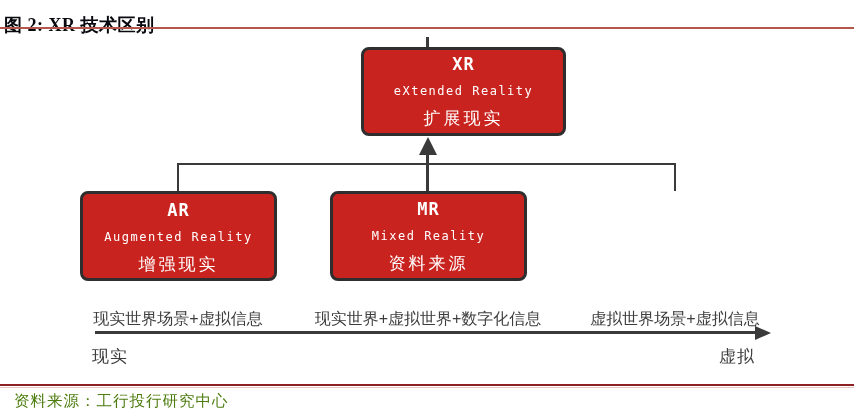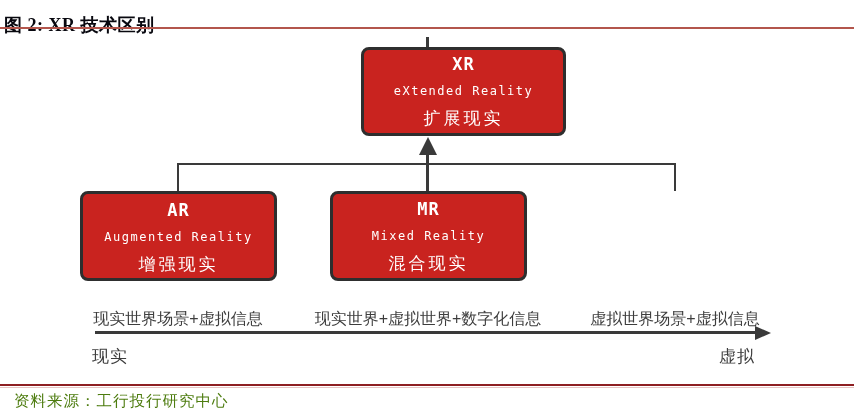--- a/index.html
+++ b/index.html
@@ -159,21 +159,21 @@
 
   <div class="node node-ar">
     <div class="abbr">AR</div>
     <div class="en">Augmented Reality</div>
     <div class="zh">增强现实</div>
   </div>
 
   <div class="node node-mr">
     <div class="abbr">MR</div>
     <div class="en">Mixed Reality</div>
-    <div class="zh">混合现实</div>
+    <div class="zh">资料来源</div>
   </div>
 
 
   <div class="caption caption-ar">现实世界场景+虚拟信息</div>
   <div class="caption caption-mr">现实世界+虚拟世界+数字化信息</div>
   <div class="caption caption-vr">虚拟世界场景+虚拟信息</div>
 
   <div class="line spectrum-line"></div>
   <div class="arrowhead-right"></div>
   <div class="axis-label axis-left">现实</div>

